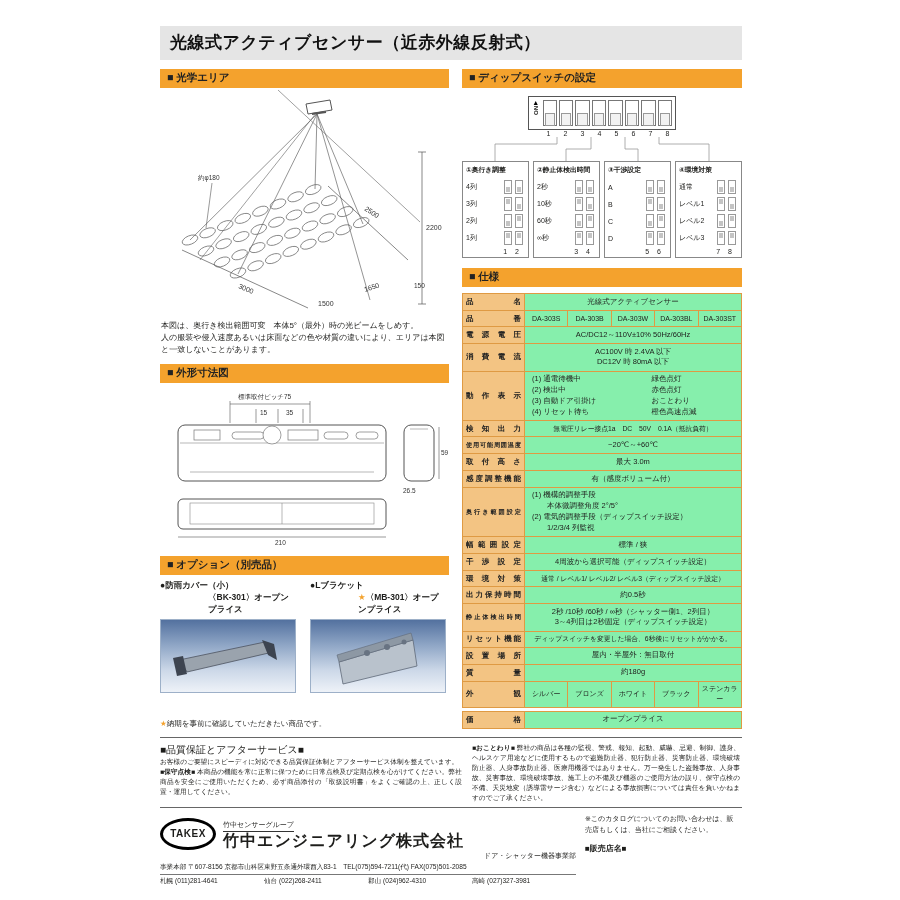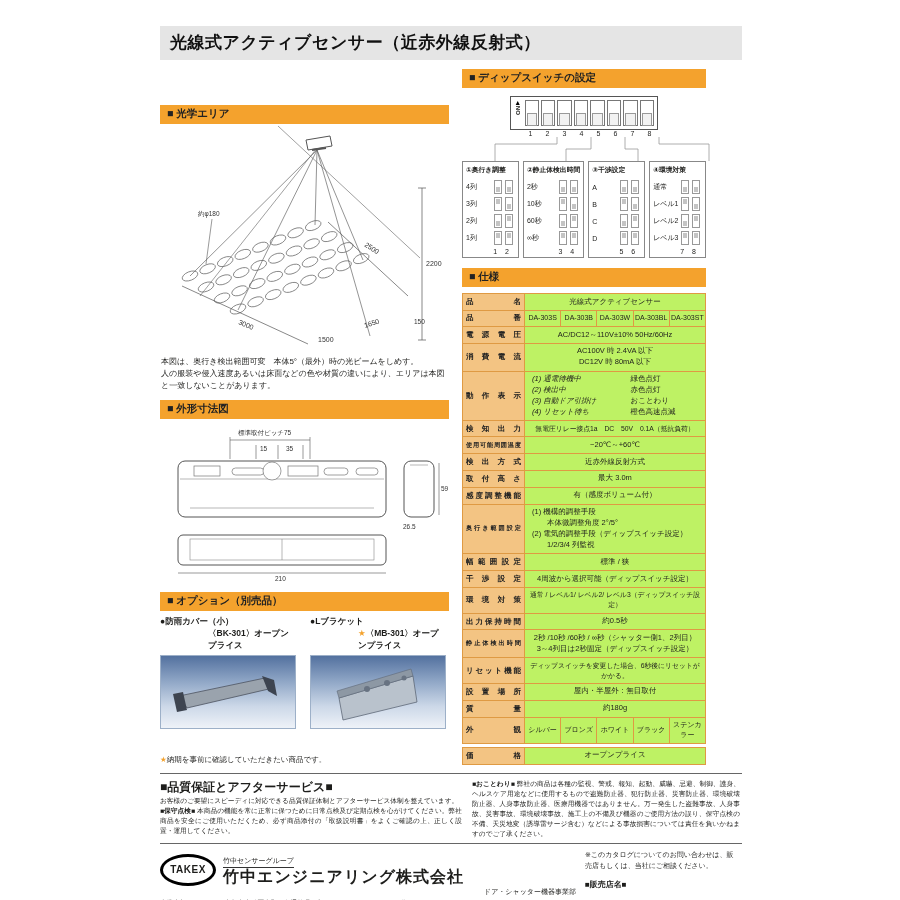--- a/index.html
+++ b/index.html
@@ -8,21 +8,21 @@
   .page { position:absolute; left:160px; top:26px; width:582px; }
 
   
   .title-bar { background:#e5e5e5; padding:5px 10px 6px; font-size:17px; font-weight:bold;
     letter-spacing:.5px; color:#111; }
   .sec-bar { background:#f4a22d; padding:2px 7px 3px; font-size:10.5px; font-weight:bold; color:#222; }
 
   
   .main { display:flex; gap:13px; margin-top:9px;align-items:flex-end; }
   .col-l { width:289px; }
-  .col-r { width:244px;border-radius:26px; }
+  .col-r { width:280px;border-radius:26px; }
 
   
   svg text { font-family:"Liberation Sans","DejaVu Sans",sans-serif; fill:#333; }
   .note { font-size:8px; line-height:1.5; margin:4px 1px 8px; }
 
   
   .opt-row { display:flex; gap:14px; margin-top:5px; }
   .opt { width:136px; }
   .opt-name { font-size:8.5px; font-weight:bold; line-height:1.4; }
   .opt-model { font-size:8.5px; font-weight:bold; line-height:1.4;margin-left:48px; }
@@ -56,34 +56,34 @@
   .dg-cols { font-size:7px; text-align:right; padding-right:3px; letter-spacing:3px; margin-top:1px; }
 
   
   .spec-wrap { margin-top:8px; }
   table.spec { width:100%; border-collapse:collapse; table-layout:fixed; margin-top:6px; }
   table.spec.price { margin-top:3px; }
   table.spec td { border:1px solid #df9a43; padding:2.5px 3px; }
   td.lbl { width:62px; background:#f3c483; font-size:7.5px; font-weight:bold;
     text-align:justify; text-align-last:justify; color:#222; }
   td.lbl.sm { font-size:6.2px; }
-  td.val { background:#bef264; font-size:7.5px; text-align:center; line-height:1.45; }
+  td.val { background:#86efac; font-size:7.5px; text-align:center; line-height:1.45; }
   td.val.left { text-align:left; padding-left:7px; }
   td.val.vsm { font-size:6.8px; }
   td.val.cell { width:43px; font-size:7px; padding:2.5px 1px; }
   .pair { display:flex; }
-  .pair .pl { width:58%;font-style:italic; }
+  .pair .pl { width:58%; }
   .pair .pr { }
 
   
   .rule { border-top:1px solid #666; }
   .legal { display:flex; gap:10px; padding:5px 0 4px; }
   .legal-l { width:302px; } .legal-r { width:268px; }
   .legal p { font-size:6.7px; line-height:1.5; text-align:justify; }
-  .lg-head { font-size:12px; font-weight:bold; }
+  .lg-head { font-size:10px; font-weight:normal; }
   .lg-inline { font-weight:bold; }
 
   
   .company { display:flex; padding:5px 0 4px; }
   .comp-l { width:416px; }
   .comp-r { width:164px; padding-left:9px; }
   .comp-head { display:flex; align-items:flex-end; gap:7px; }
   .logo { width:56px; height:32px; border:3px solid #000; border-radius:50%;
     display:flex; align-items:center; justify-content:center; font-size:10px; font-weight:bold;
     letter-spacing:.5px; flex:0 0 auto; }
@@ -485,24 +485,20 @@
               </tr>
               <tr>
                 <td class="lbl">検知出力</td>
                 <td class="val vsm" colspan="5">無電圧リレー接点1a　DC　50V　0.1A（抵抗負荷）</td>
               </tr>
               <tr>
                 <td class="lbl sm">使用可能周囲温度</td>
                 <td class="val" colspan="5">−20℃～+60℃</td>
               </tr>
               <tr>
-                <td class="lbl">検出方式</td>
-                <td class="val" colspan="5">近赤外線反射方式</td>
-              </tr>
-              <tr>
                 <td class="lbl">取付高さ</td>
                 <td class="val" colspan="5">最大 3.0m</td>
               </tr>
               <tr>
                 <td class="lbl">感度調整機能</td>
                 <td class="val" colspan="5">有（感度ボリューム付）</td>
               </tr>
               <tr>
                 <td class="lbl sm">奥行き範囲設定</td>
                 <td class="val left" colspan="5">

